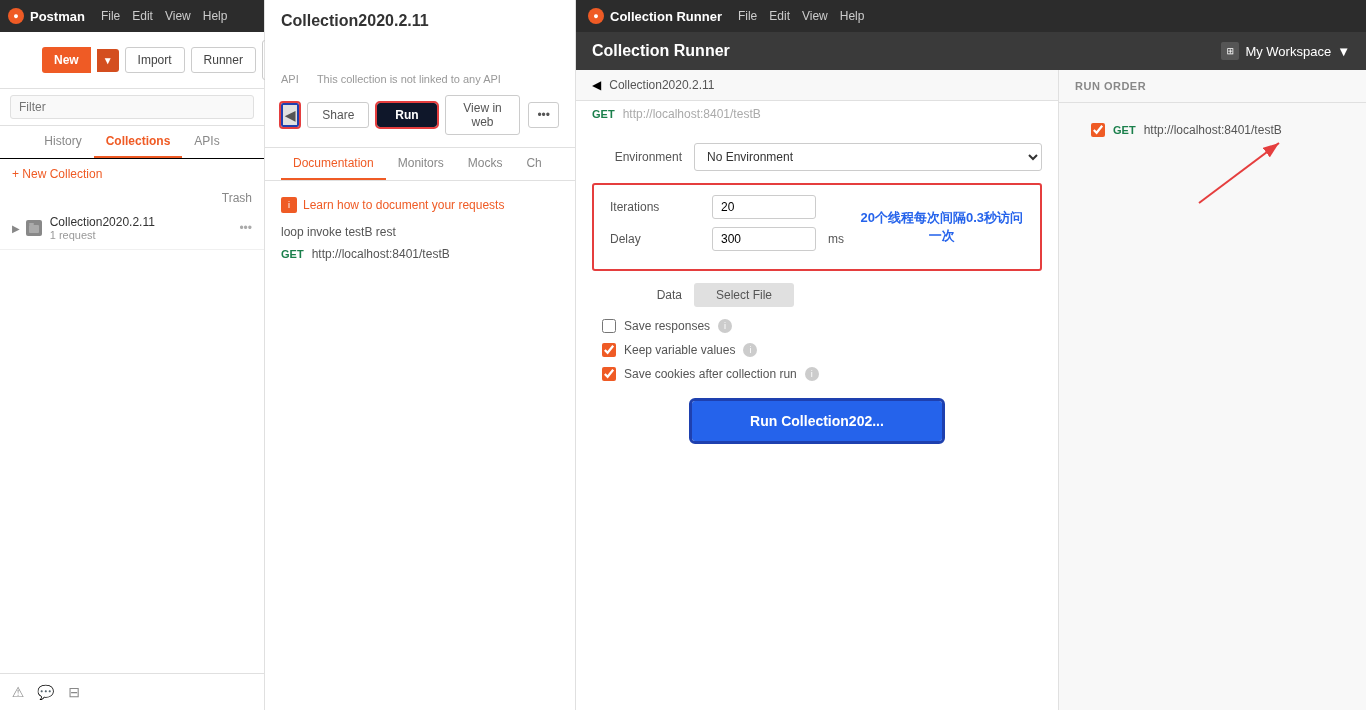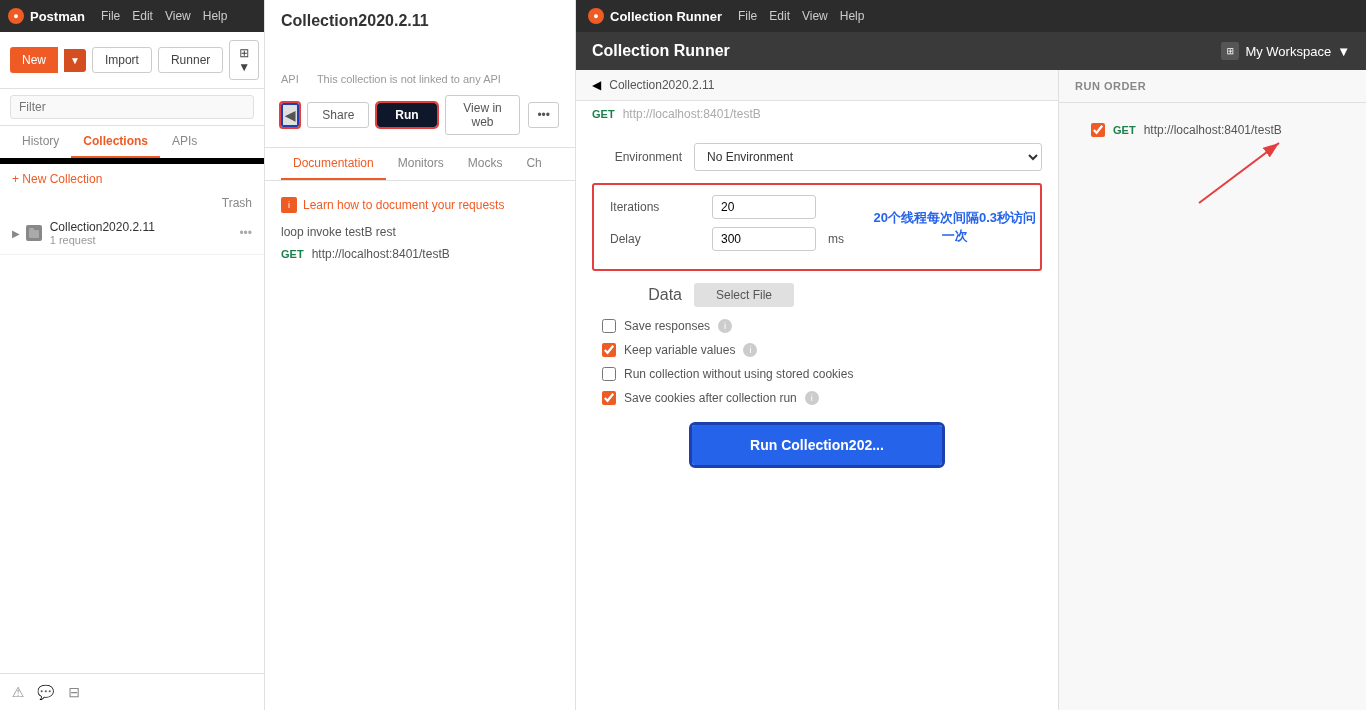--- a/index.html
+++ b/index.html
@@ -11,28 +11,28 @@
     .app-logo .logo-icon { width: 16px; height: 16px; background: #ef5b25; border-radius: 50%; display: flex; align-items: center; justify-content: center; font-size: 9px; color: #fff; }
     .app-menu { display: flex; gap: 12px; font-size: 12px; color: #ccc; }
     .app-menu span { cursor: pointer; }
 
     
     .main-layout { display: flex; flex: 1; overflow: hidden; }
 
     
     .left-panel { width: 265px; background: #fff; display: flex; flex-direction: column; border-right: 1px solid #e0e0e0; }
     .left-toolbar { display: flex; align-items: center; gap: 6px; padding: 8px 10px; background: #fff; border-bottom: 1px solid #e0e0e0; }
-    .btn-new { background: #ef5b25; color: #fff; border: none; border-radius: 3px 0 0 3px; padding: 6px 12px; font-size: 12px; cursor: pointer; display: flex; align-items: center; gap: 4px; font-weight: 400; }
+    .btn-new { background: #ef5b25; color: #fff; border: none; border-radius: 3px 0 0 3px; padding: 6px 12px; font-size: 12px; cursor: pointer; display: flex; align-items: center; gap: 4px; font-weight: 700; margin-left: 32px; }
     .btn-new-arrow { background: #d44e1f; color: #fff; border: none; border-radius: 0 3px 3px 0; padding: 6px 6px; font-size: 10px; cursor: pointer; }
     .btn-import { background: transparent; border: 1px solid #ccc; border-radius: 3px; padding: 5px 12px; font-size: 12px; cursor: pointer; color: #444; }
     .btn-runner { background: transparent; border: 1px solid #ccc; border-radius: 3px; padding: 5px 12px; font-size: 12px; cursor: pointer; color: #444; }
     .btn-icon { background: transparent; border: 1px solid #ccc; border-radius: 3px; padding: 5px 8px; font-size: 12px; cursor: pointer; color: #444; }
     .search-bar { padding: 6px 10px; border-bottom: 1px solid #e0e0e0; }
     .search-input { width: 100%; border: 1px solid #e0e0e0; border-radius: 3px; padding: 4px 8px; font-size: 12px; color: #555; background: #f9f9f9; }
-    .left-tabs { display: flex; border-bottom: 6px solid #000000; padding: 0 10px; }
+    .left-tabs { display: flex; border-bottom: 1px solid #000000; padding: 0 10px; justify-content: center; }
     .left-tab { padding: 8px 12px; font-size: 12px; color: #888; cursor: pointer; border-bottom: 2px solid transparent; }
     .left-tab.active { color: #ef5b25; border-bottom: 2px solid #ef5b25; font-weight: 600; }
     .new-collection-btn { display: flex; align-items: center; gap: 4px; padding: 8px 12px; color: #ef5b25; font-size: 12px; cursor: pointer; }
     .collection-item { display: flex; align-items: center; padding: 8px 12px; cursor: pointer; border-bottom: 1px solid #f0f0f0; }
     .collection-icon { width: 16px; height: 16px; background: #888; border-radius: 2px; margin-right: 8px; display: flex; align-items: center; justify-content: center; }
     .collection-arrow { color: #888; margin-right: 6px; font-size: 10px; }
     .collection-info { flex: 1; }
     .collection-name { font-size: 12px; color: #333; font-weight: 500; }
     .collection-sub { font-size: 11px; color: #999; }
     .left-bottom { margin-top: auto; padding: 8px; display: flex; gap: 8px; border-top: 1px solid #e0e0e0; }
@@ -79,23 +79,23 @@
     .runner-url { font-size: 12px; color: #aaa; }
     .runner-config { padding: 16px; flex: 1; overflow-y: auto; }
     .config-row { display: flex; align-items: center; gap: 12px; margin-bottom: 12px; }
     .config-label { width: 90px; font-size: 12px; color: #555; text-align: right; }
     .config-select { flex: 1; padding: 5px 8px; border: 1px solid #ccc; border-radius: 3px; font-size: 12px; color: #333; background: #fff; }
     .iterations-box { border: 2px solid #e53e3e; border-radius: 3px; padding: 10px 16px; margin-bottom: 12px; position: relative; }
     .iter-row { display: flex; align-items: center; gap: 12px; margin-bottom: 8px; }
     .iter-label { width: 90px; font-size: 12px; color: #555; }
     .iter-input { width: 104px; padding: 4px 8px; border: 1px solid #ccc; border-radius: 3px; font-size: 12px; }
     .iter-unit { font-size: 12px; color: #555; }
-    .iter-annotation { position: absolute; right: 4px; top: 50%; transform: translateY(-50%); font-size: 13px; color: #2563eb; font-weight: 600; text-align: center; line-height: 1.4; }
+    .iter-annotation { position: absolute; right: 17px; top: 50%; transform: translateY(-50%); font-size: 13px; color: #2563eb; font-weight: 600; text-align: center; line-height: 1.4; }
     .data-row { display: flex; align-items: center; gap: 12px; margin-bottom: 12px; }
-    .data-label { width: 90px; font-size: 16px; color: #555; text-align: right; }
+    .data-label { width: 90px; font-size: 12px; color: #555; text-align: right; }
     .btn-select-file { background: #e0e0e0; border: none; border-radius: 3px; padding: 5px 22px; font-size: 12px; cursor: pointer; color: #555; }
     .checkbox-row { display: flex; align-items: center; gap: 8px; margin-bottom: 10px; padding-left: 10px; }
     .checkbox-row input[type=checkbox] { accent-color: #ef5b25; width: 14px; height: 14px; }
     .checkbox-label { font-size: 12px; color: #555; }
     .info-icon { width: 14px; height: 14px; border-radius: 50%; background: #ccc; display: inline-flex; align-items: center; justify-content: center; font-size: 9px; color: #fff; cursor: pointer; }
     .btn-run-collection { background: #2563eb; color: #fff; border: none; border-radius: 3px; padding: 12px 0; font-size: 14px; font-weight: 700; cursor: pointer; width: 250px; outline: 3px solid #1e40af; }
     .run-btn-row { display: flex; justify-content: center; padding: 10px; }
     .runner-order-panel { width: 308px; background: #f8f8f8; border-left: 1px solid #e0e0e0; display: flex; flex-direction: column; }
     .run-order-header { padding: 10px 16px; font-size: 11px; font-weight: 700; color: #888; text-transform: uppercase; letter-spacing: 0.5px; border-bottom: 1px solid #e0e0e0; }
     .run-order-item { display: flex; align-items: center; gap: 8px; padding: 10px 16px; }
@@ -281,24 +281,20 @@
             <input type="checkbox" style="">
             <span class="checkbox-label">Save responses</span>
             <div class="info-icon">i</div>
           </div>
           <div class="checkbox-row">
             <input type="checkbox" checked="" style="">
             <span class="checkbox-label">Keep variable values</span>
             <div class="info-icon">i</div>
           </div>
           <div class="checkbox-row">
-            <input type="checkbox" style="">
-            <span class="checkbox-label">Run collection without using stored cookies</span>
-          </div>
-          <div class="checkbox-row">
             <input type="checkbox" checked="" style="">
             <span class="checkbox-label">Save cookies after collection run</span>
             <div class="info-icon">i</div>
           </div>
 
           <div class="run-btn-row">
             <button class="btn-run-collection">Run Collection202...</button>
           </div>
         </div>
       </div>

